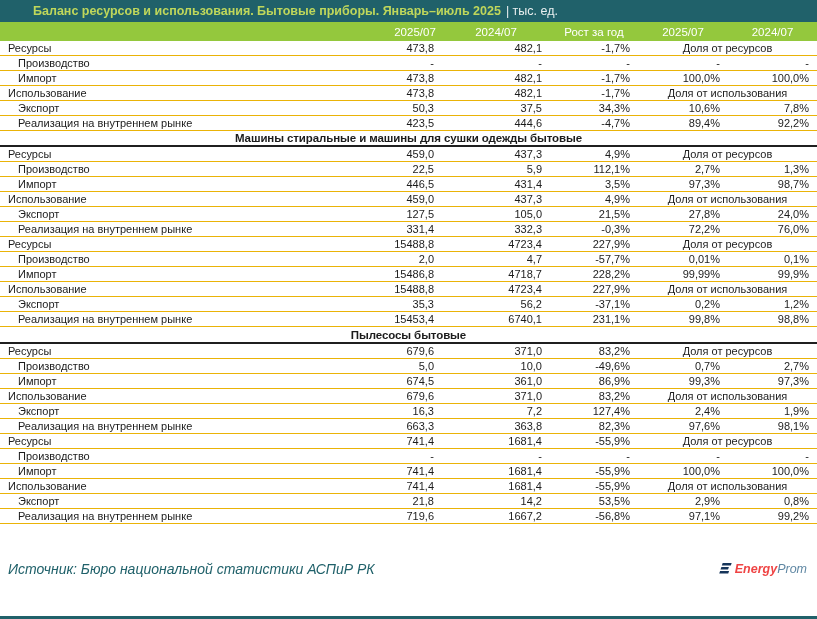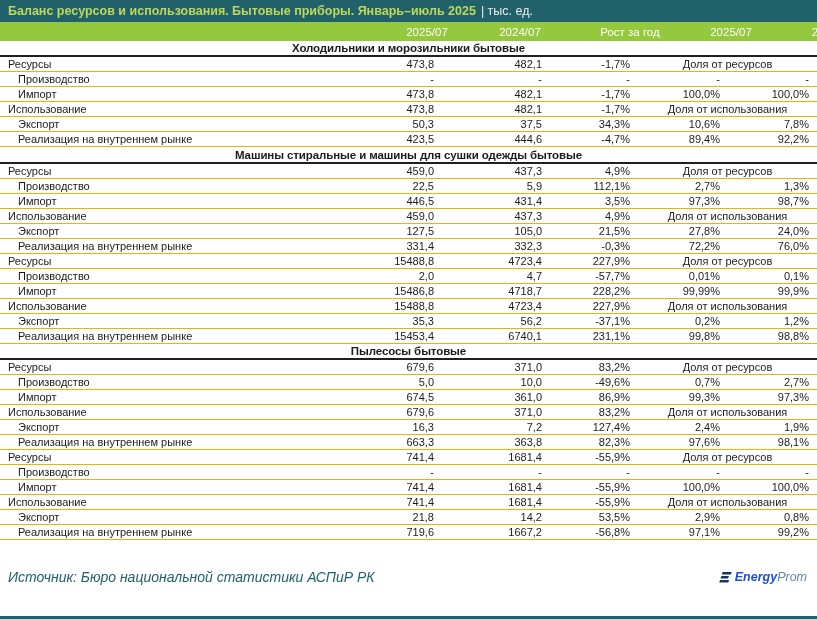--- a/index.html
+++ b/index.html
@@ -16,34 +16,33 @@
   .titlebar {
     background: var(--titlebar-bg, #20616A);
     height: 22px;
     display: flex;
     align-items: center;
     padding: 0 8px;
     font-size: 12.5px;
     white-space: nowrap;
     flex: 0 0 auto;
   }
-  .titlebar .main { color: var(--title-text, #BFD75B); font-weight: bold; }
+  .titlebar .main { color: var(--title-text, #BFD75B); font-weight: bold; margin-left: 25px; }
   .titlebar .unit { color: #E8EFEF; font-weight: normal; margin-left: 5px; }
   .grid {
     display: grid;
     grid-template-columns: 388px 54px 108px 88px 90px 89px;
     align-items: center;
   }
   .colheads {
     background: var(--header-bg, #94C83D);
     color: #ffffff;
     height: 19px;
     font-size: 11.5px;
     flex: 0 0 auto;
-    gap: 12px;
   }
   .colheads .ch { text-align: center; }
   .row {
     height: 15px;
     border-bottom: 1px solid #eab308;
     font-size: 11px;
   }
   .section-row {
     height: 16.4px;
     border-bottom: 2px solid #1f1f1f;
@@ -73,44 +72,41 @@
     font-size: 14px;
   }
   .logo {
     display: flex;
     align-items: center;
     gap: 3px;
     font-style: italic;
     font-size: 12.5px;
     white-space: nowrap;
   }
-  .logo .bold { font-weight: bold; color: #1d4ed8; font-style: italic; }
+  .logo .bold { font-weight: bold; color: #ef4444; font-style: italic; }
   .logo .light { color: #5F87A3; }
 </style>
 </head>
 <body>
 
 <div class="titlebar">
   <span class="main">Баланс ресурсов и использования. Бытовые приборы. Январь–июль 2025</span>
   <span class="unit">| тыс. ед.</span>
 </div>
 
 <div class="colheads grid">
     <span class="ch"></span>
     <span class="ch">2025/07</span>
     <span class="ch">2024/07</span>
     <span class="ch">Рост за год</span>
     <span class="ch">2025/07</span>
     <span class="ch">2024/07</span>
   </div>
 
 <div>
-    <div class="row section-row grid">
-      <div class="section-title">Холодильники и морозильники бытовые</div>
-    </div>
     <div class="row grid">
       <div class="label">Ресурсы</div>
       <div class="val">473,8</div>
       <div class="val">482,1</div>
       <div class="val">-1,7%</div>
       <div class="span2">Доля от ресурсов</div>
     </div>
     <div class="row grid">
       <div class="label indent">Производство</div>
       <div class="val">-</div>

